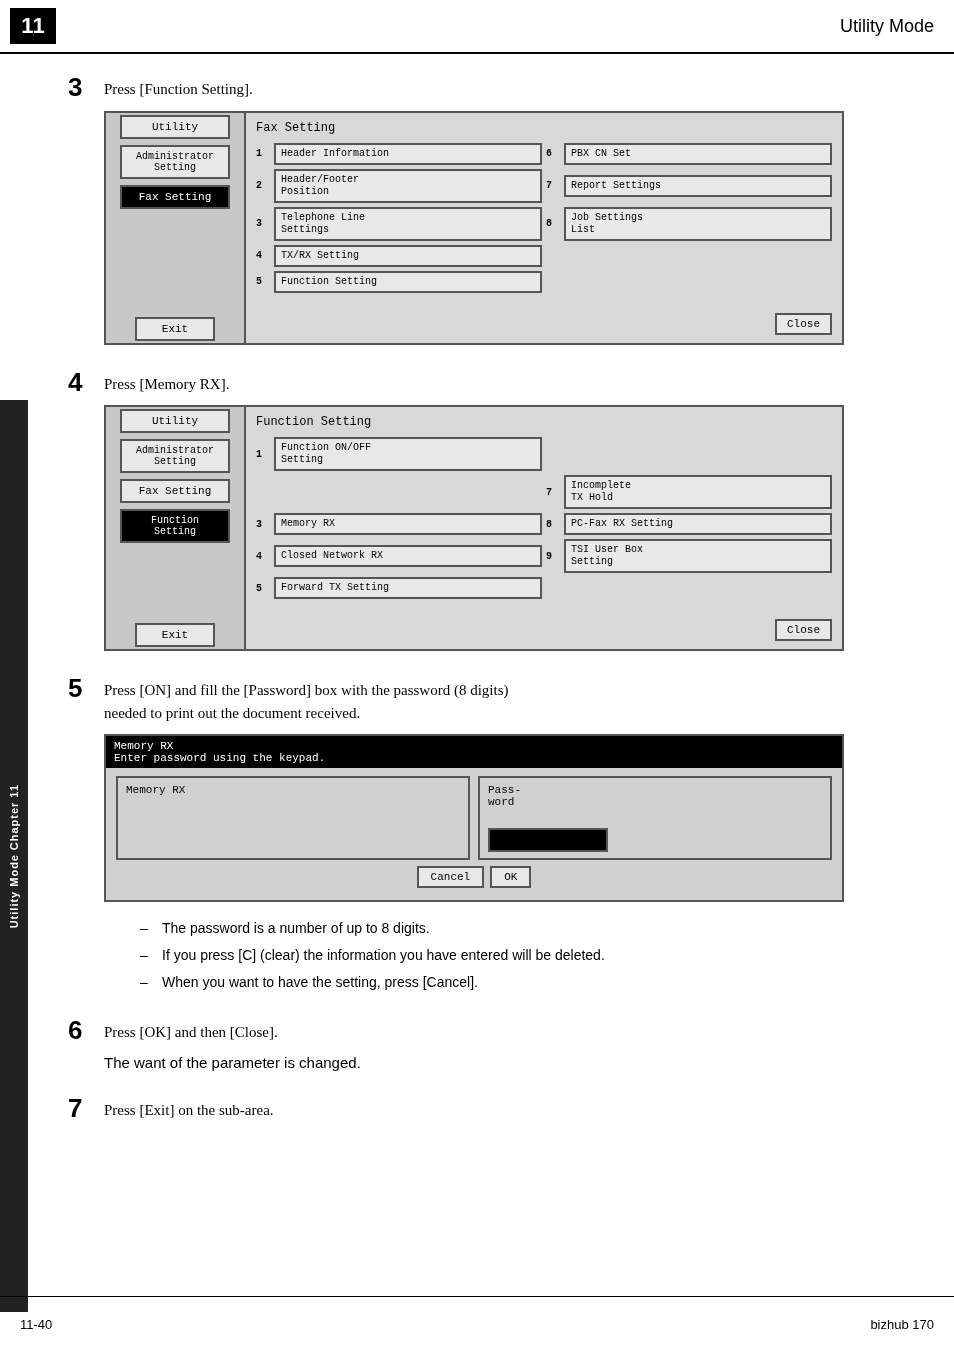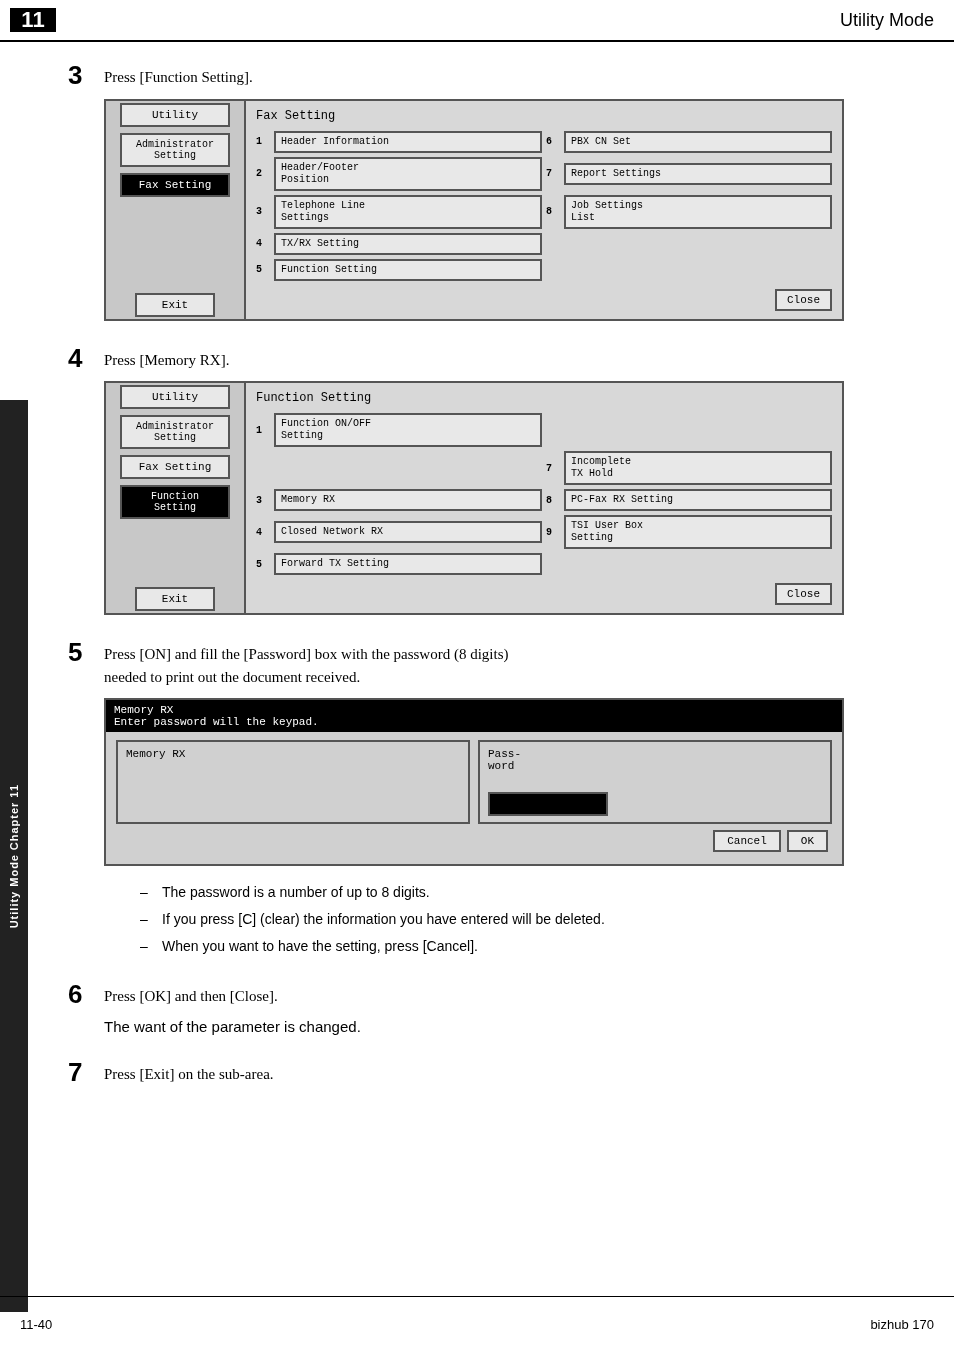--- a/index.html
+++ b/index.html
@@ -21,21 +21,21 @@
       padding: 8px 20px 8px 10px;
       border-bottom: 2px solid #000;
       margin-bottom: 0;
     }
     .page-header-num {
       background: #000;
       color: #fff;
       font-size: 22px;
       font-weight: bold;
       width: 46px;
-      height: 24px;
+      height: 36px;
       display: flex;
       align-items: center;
       justify-content: center;
     }
     .page-header-title {
       font-size: 18px;
       font-weight: normal;
     }
 
     
@@ -129,21 +129,21 @@
       padding: 3px 5px;
       font-size: 10px;
       font-family: 'Courier New', monospace;
       flex: 1;
       text-align: left;
       line-height: 1.2;
     }
     .ui-footer {
       display: flex;
       justify-content: space-between;
-      margin-top: 8px;
+      margin-top: 20px;
     }
     .ui-footer-btn {
       border: 2px solid #555;
       background: #e8e8e8;
       padding: 3px 10px;
       font-size: 11px;
       font-family: 'Courier New', monospace;
     }
 
     
@@ -210,21 +210,21 @@
     }
     .memory-panel-password-box {
       background: #000;
       color: #fff;
       height: 24px;
       width: 120px;
       border: 2px solid #555;
     }
     .memory-panel-footer {
       display: flex;
-      justify-content: flex-end;
+      justify-content: center;
       gap: 6px;
       margin-top: 6px;
       padding: 0 4px 4px;
     }
     .memory-panel-footer-btn {
       border: 2px solid #555;
       background: #e8e8e8;
       padding: 3px 12px;
       font-size: 11px;
       font-family: 'Courier New', monospace;
@@ -433,21 +433,21 @@
 
   <div class="step-block">
     <div class="step-header">
       <div class="step-num">5</div>
       <div class="step-text">Press [ON] and fill the [Password] box with the password (8 digits)<br>needed to print out the document received.</div>
     </div>
 
     <div class="memory-panel">
       <div class="memory-panel-header">
         <div>Memory RX</div>
-        <div>Enter password will the keypad.</div>
+        <div>Enter password using the keypad.</div>
       </div>
       <div class="memory-panel-body">
         <div class="memory-panel-row">
           <div class="memory-panel-col">
             <div class="memory-panel-col-label">Memory RX</div>
           </div>
           <div class="memory-panel-password-col">
             <div class="memory-panel-password-label">Pass-<br>word</div>
             <div class="memory-panel-password-box"></div>
           </div>

